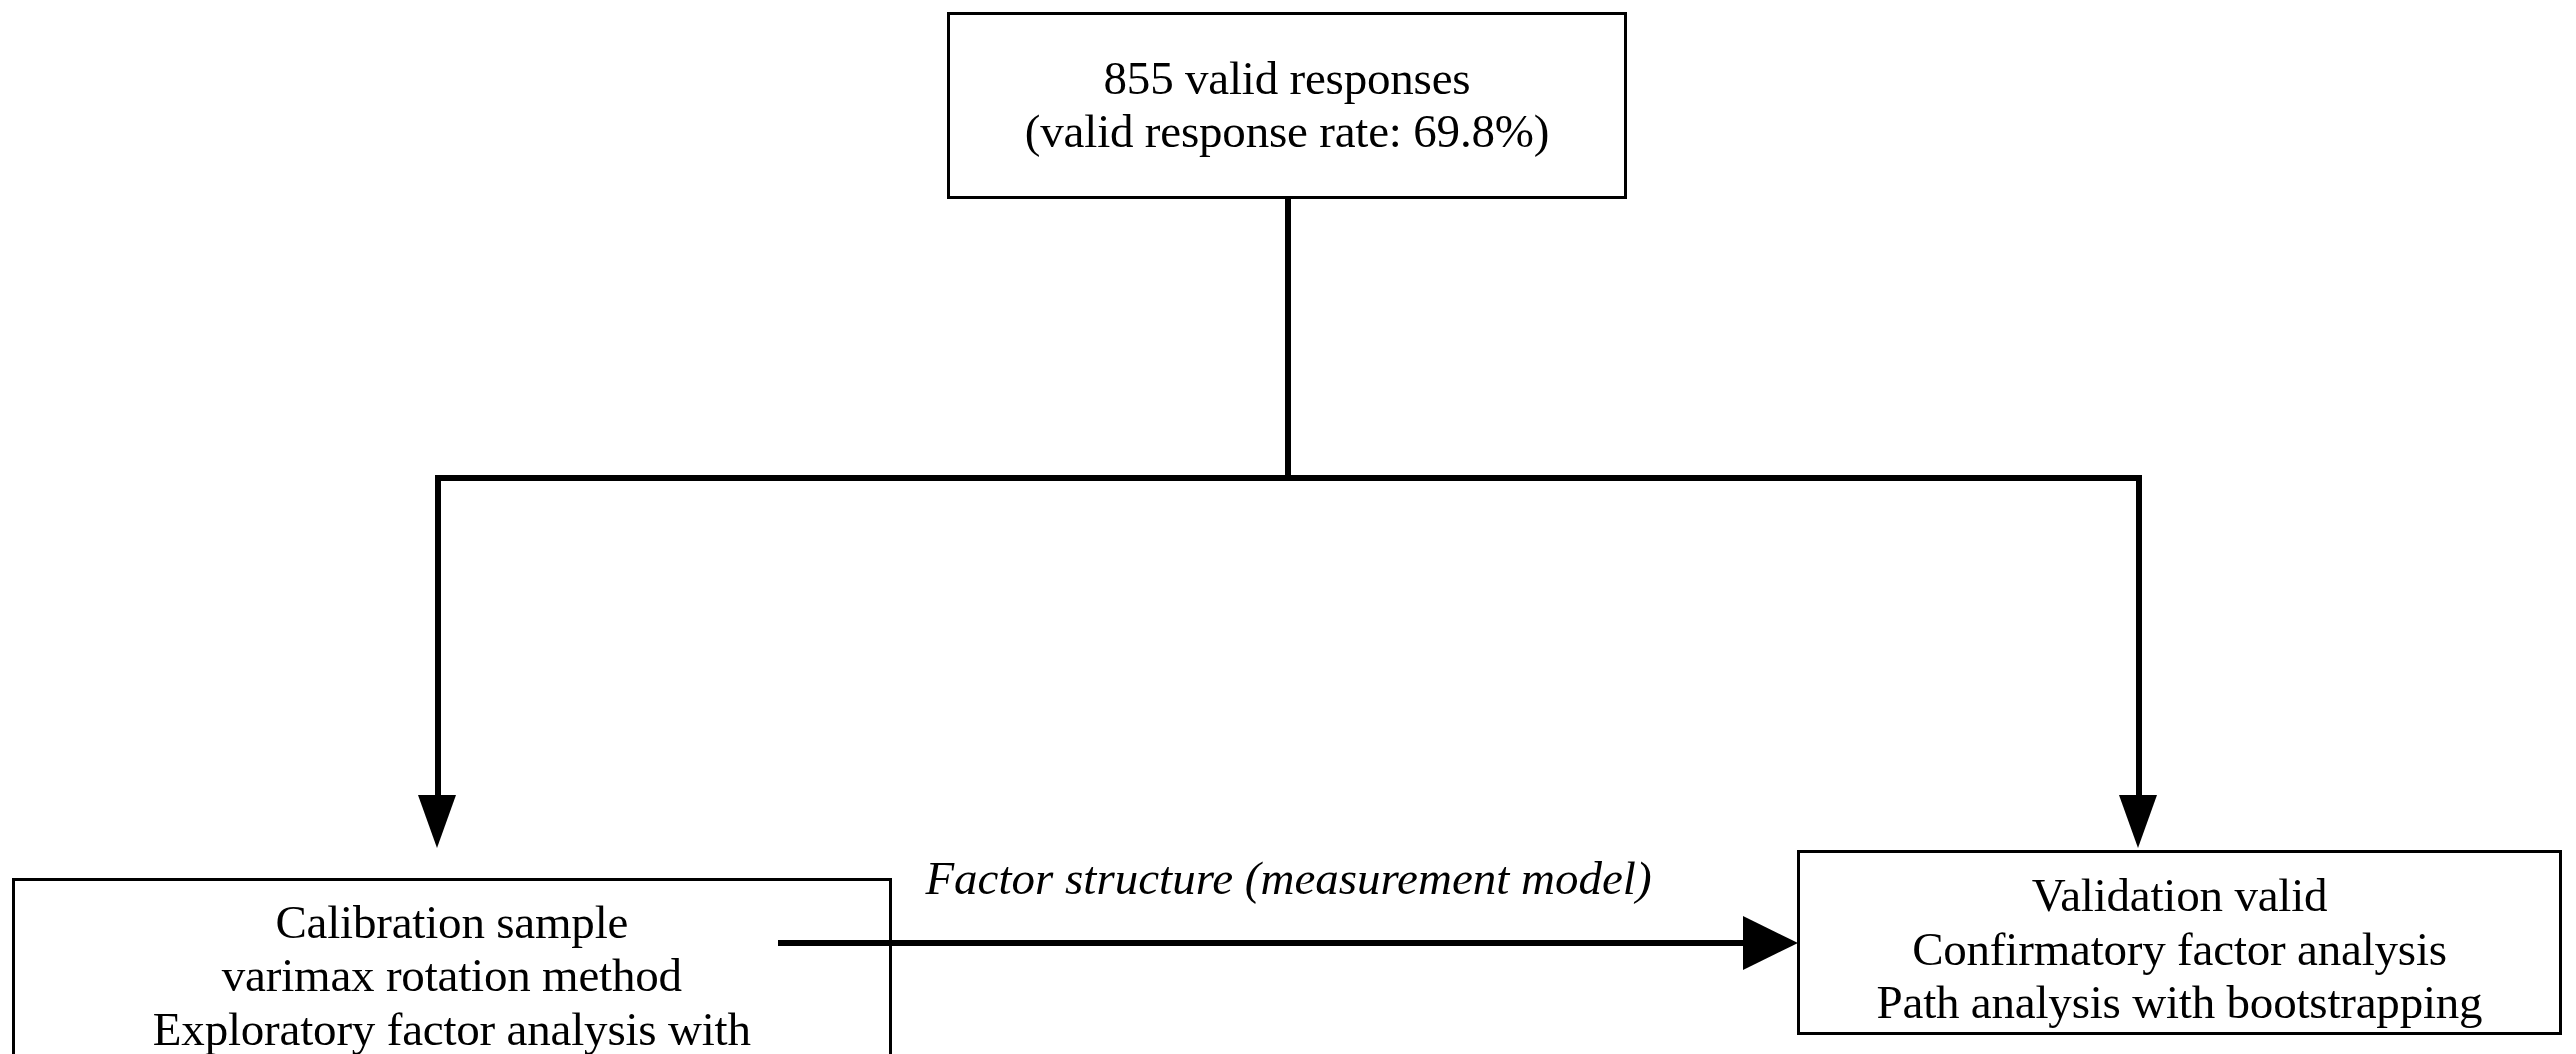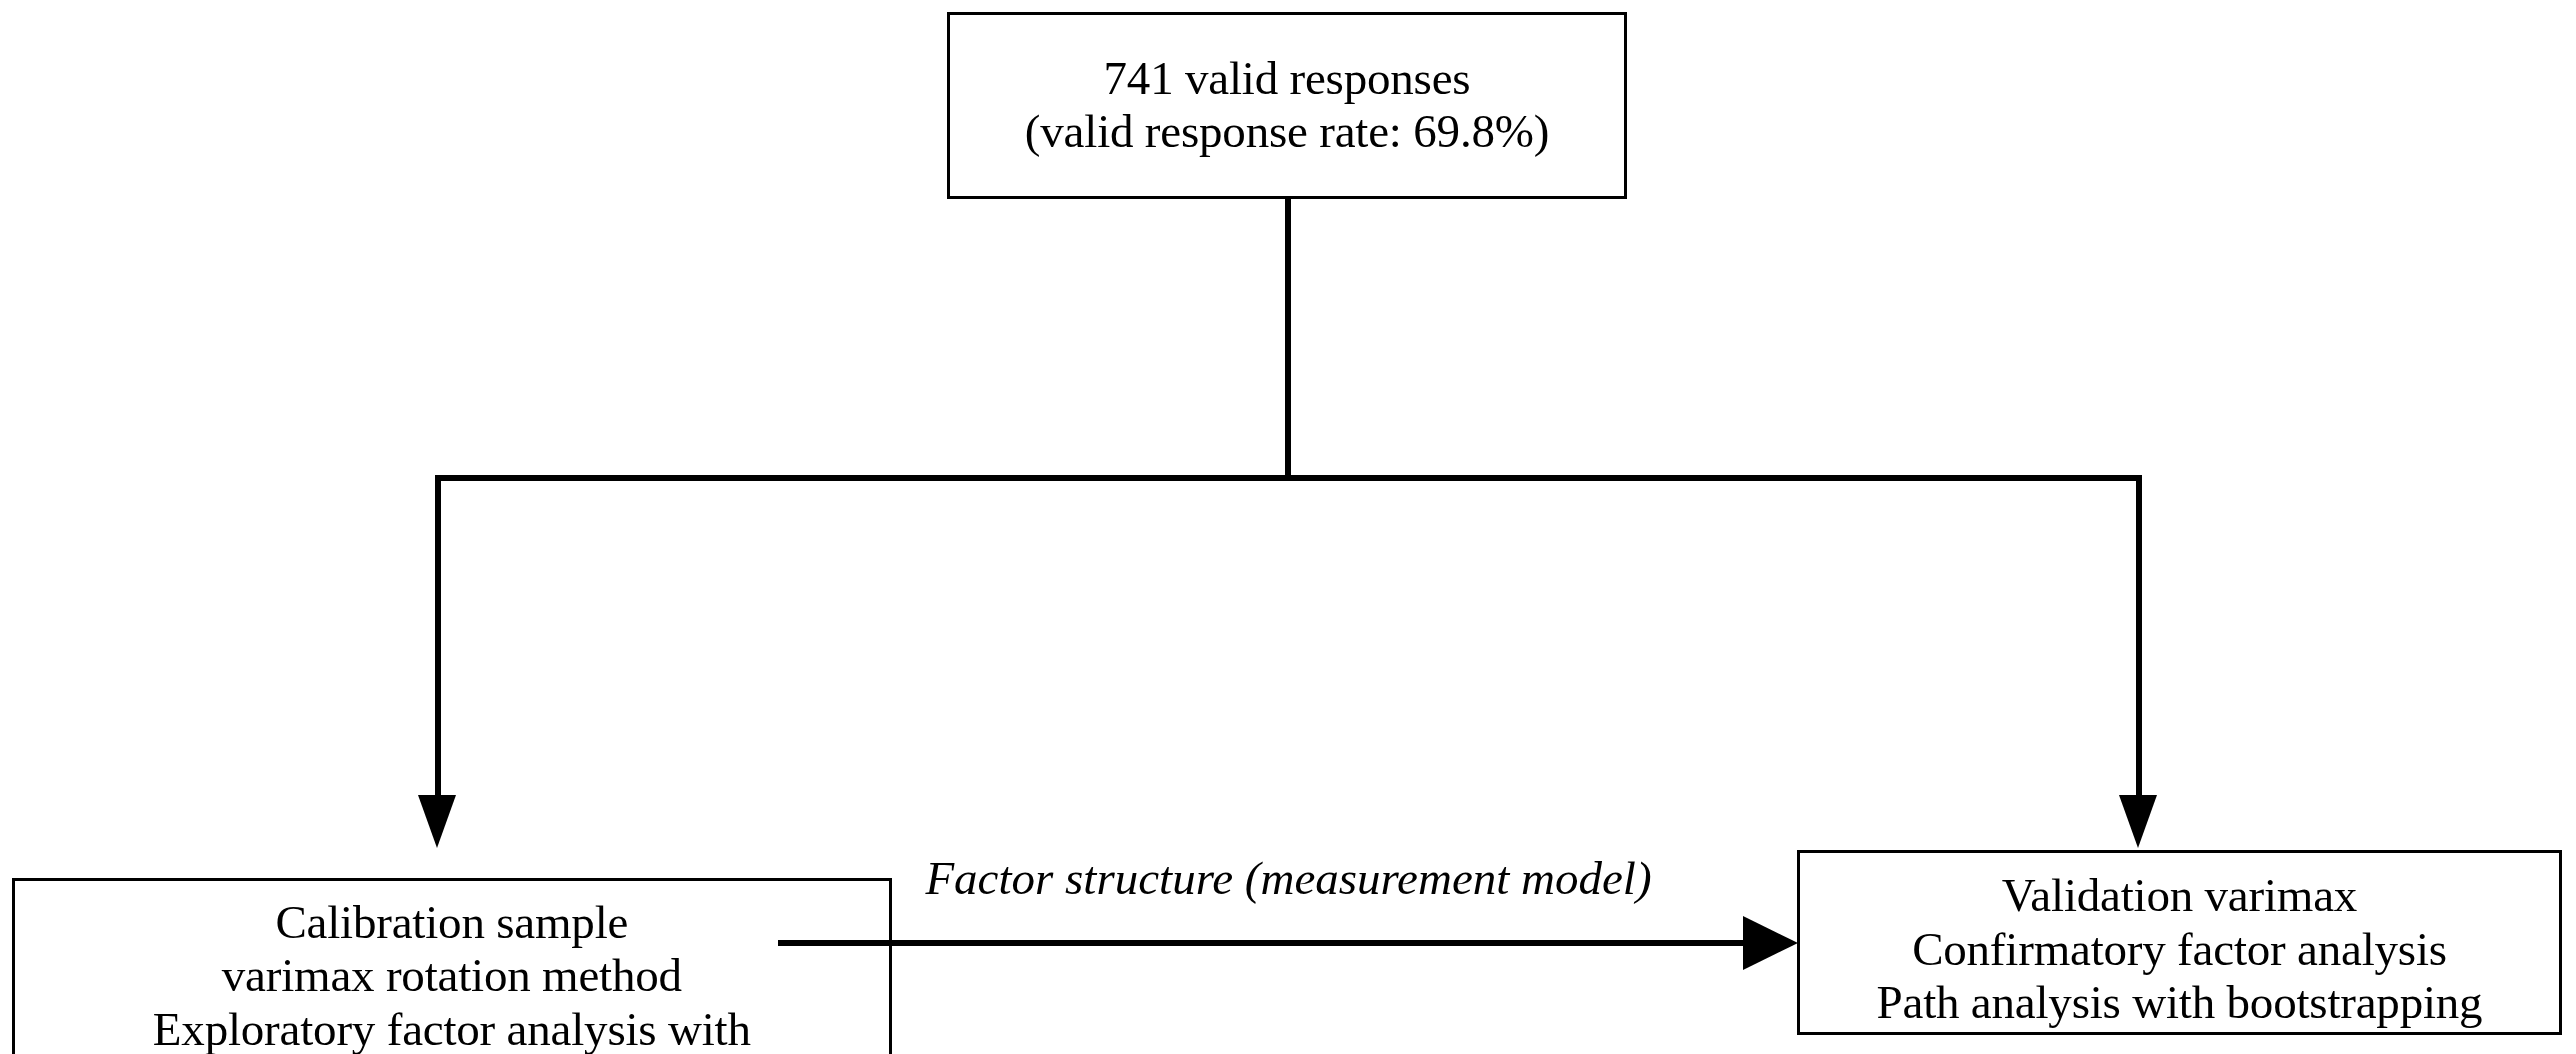--- a/index.html
+++ b/index.html
@@ -162,21 +162,21 @@
     font-style: italic;
   }
 </style>
 </head>
 <body>
 
 <div id="flow-root">
 
   <div class="node-box" id="box-top">
     <div class="node-stack">
-      <span class="node-line">741 valid responses</span>
+      <span class="node-line">855 valid responses</span>
       <span class="node-line">(valid response rate: 69.8%)</span>
     </div>
   </div>
 
   <div class="conn conn-v" id="stem-top"></div>
   <div class="conn conn-h" id="bar-split"></div>
   <div class="conn conn-v" id="leg-left"></div>
   <div class="conn conn-v" id="leg-right"></div>
   <div class="arrow-down" id="arrow-calibration"></div>
   <div class="arrow-down" id="arrow-validation"></div>
@@ -188,20 +188,20 @@
       <span class="node-line">Exploratory factor analysis with</span>
     </div>
   </div>
 
   <div id="label-measurement">Factor structure (measurement model)</div>
   <div class="conn conn-h" id="link-mid"></div>
   <div class="arrow-right" id="arrow-measurement"></div>
 
   <div class="node-box" id="box-validation">
     <div class="node-stack">
-      <span class="node-line">Validation varimax</span>
+      <span class="node-line">Validation valid</span>
       <span class="node-line">Confirmatory factor analysis</span>
       <span class="node-line">Path analysis with bootstrapping</span>
     </div>
   </div>
 
 </div>
 
 
 </body></html>

